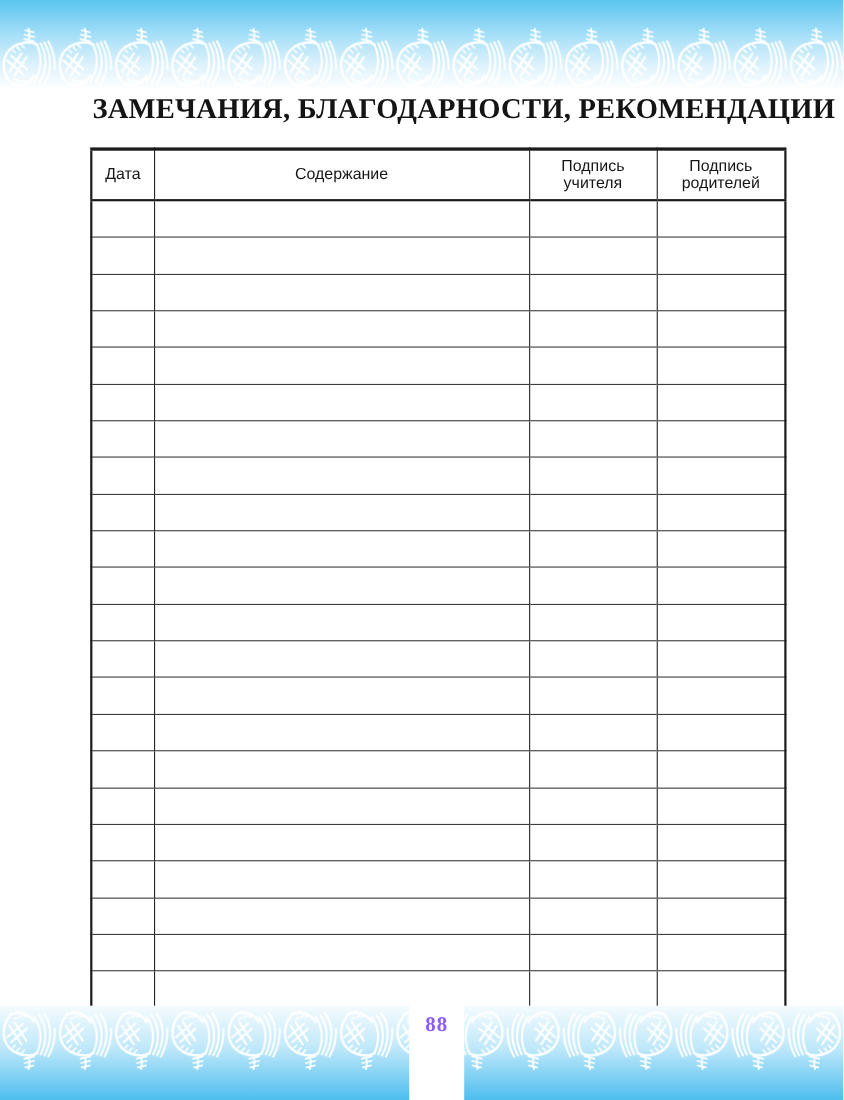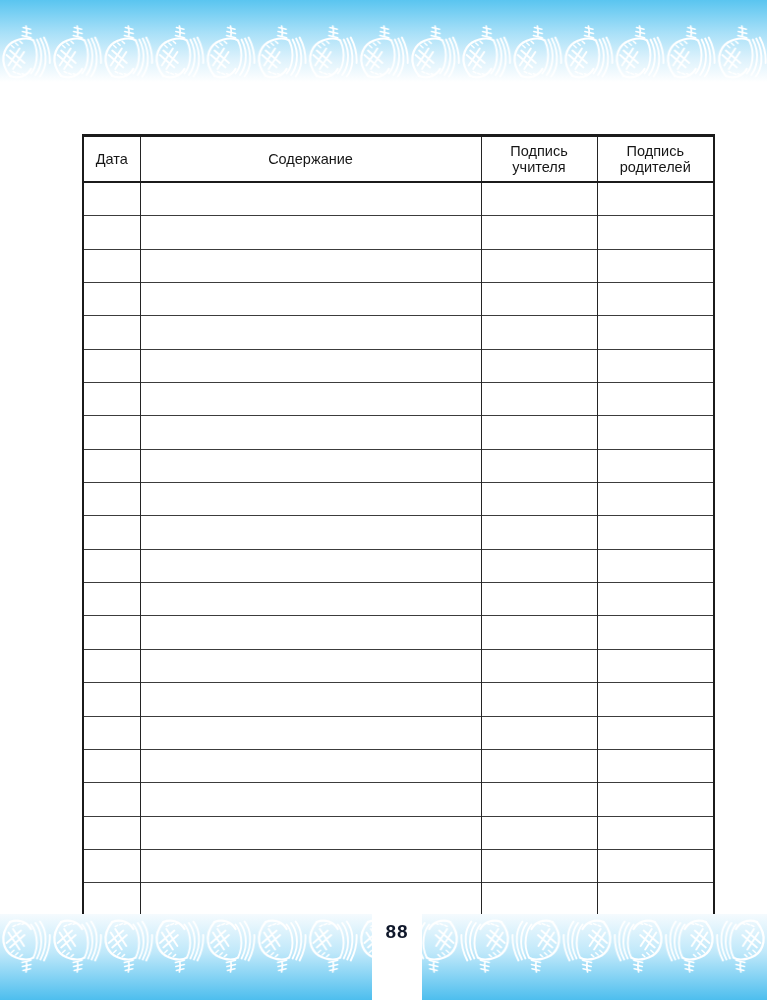--- a/index.html
+++ b/index.html
@@ -76,25 +76,25 @@
     width: 50px;
     height: 86px;
     background: #ffffff;
     display: flex;
     justify-content: center;
     align-items: flex-start;
     padding-top: 7px;
     box-sizing: border-box;
   }
   .page-num {
-    font-family: Liberation Sans, sans-serif;
+    font-family: Liberation Serif, serif;
     font-weight: 700;
     font-size: 19px;
     letter-spacing: 1px;
-    color: #0f172a;
+    color: #8b5cf6;
   }
 </style>
 </head>
 <body>
 
 <div id="page">
 
   <svg class="band band-top" width="767" height="82" viewBox="0 0 767 82" xmlns="http://www.w3.org/2000/svg">
     <defs>
       <linearGradient id="gradTop" x1="0" y1="0" x2="0" y2="1">
@@ -128,20 +128,21 @@
         <use href="#motif" transform="matrix(1,0,0,-1,0,84)"></use>
       </pattern>
       <pattern id="ornBotR" width="51.13" height="86" patternUnits="userSpaceOnUse">
         <use href="#motif" transform="matrix(-1,0,0,-1,51.13,84)"></use>
       </pattern>
     </defs>
     <rect x="0" y="0" width="767" height="82" fill="url(#gradTop)"></rect>
     <rect x="0" y="0" width="767" height="82" fill="url(#ornTop)"></rect>
   </svg>
 
+  <h1 class="page-title">ЗАМЕЧАНИЯ, БЛАГОДАРНОСТИ, РЕКОМЕНДАЦИИ</h1>
 
   <table class="remarks">
     <colgroup>
       <col class="c-date">
         <col class="c-content">
         <col class="c-teacher">
         <col class="c-parent">
     </colgroup>
     <thead>
       <tr>

